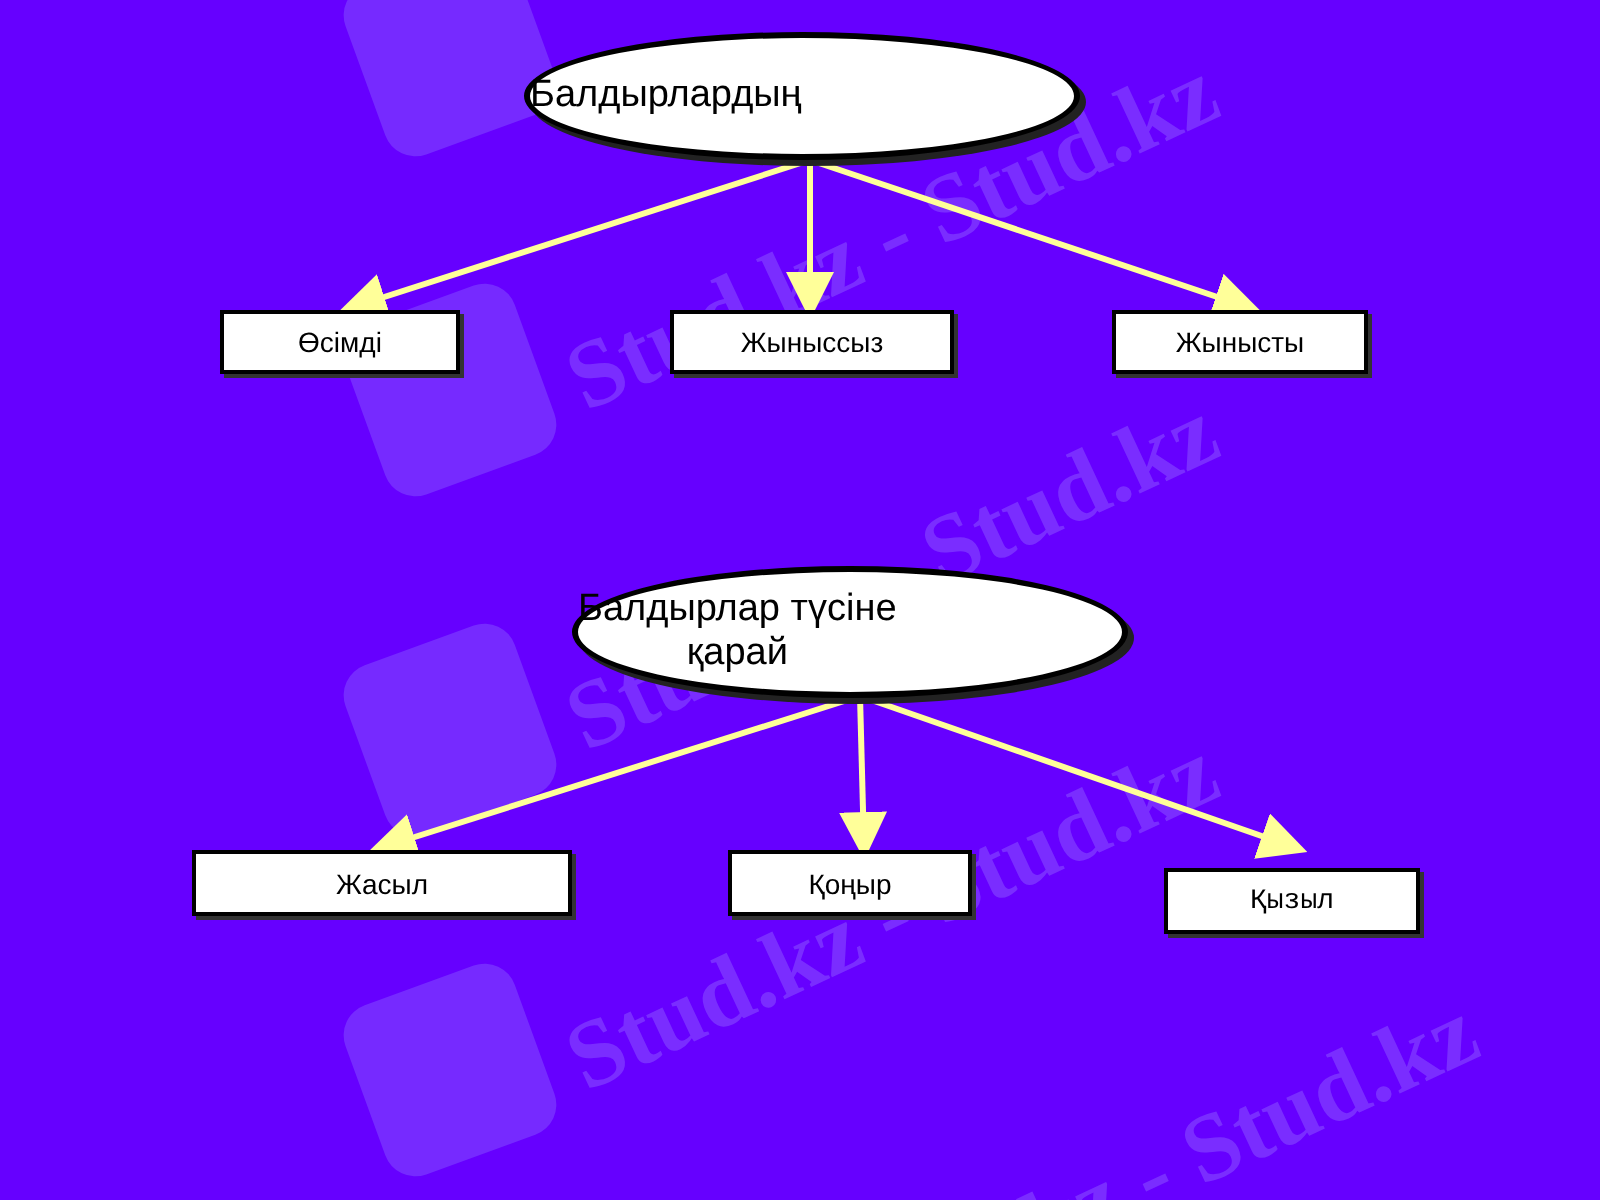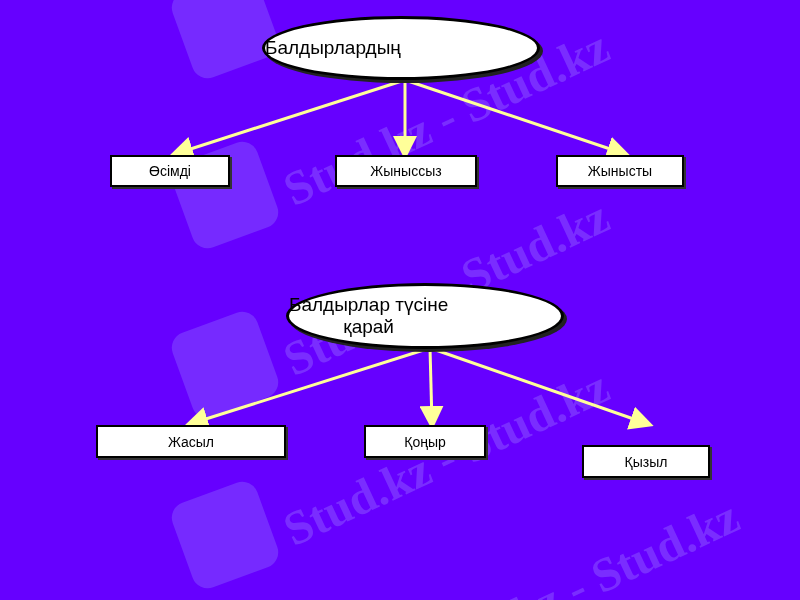--- a/index.html
+++ b/index.html
@@ -60,13 +60,13 @@
 <div class="box" style="left:556px;top:155px;width:128px;height:32px;text-align:center;">Жынысты</div>
 
 <div class="ellipse" style="left:286px;top:283px;width:278px;height:66px;">
   <div>
     <div>Балдырлар түсіне</div>
     <div>қарай</div>
   </div>
 </div>
 <div class="box" style="left:96px;top:425px;width:190px;height:33px;">Жасыл</div>
 <div class="box" style="left:364px;top:425px;width:122px;height:33px;">Қоңыр</div>
-<div class="box" style="left:582px;top:445px;width:128px;height:33px;">Қызыл</div>
+<div class="box" style="left:582px;top:434px;width:128px;height:33px;font-family:Liberation Mono, monospace;">Қызыл</div>
 
 </body></html>

